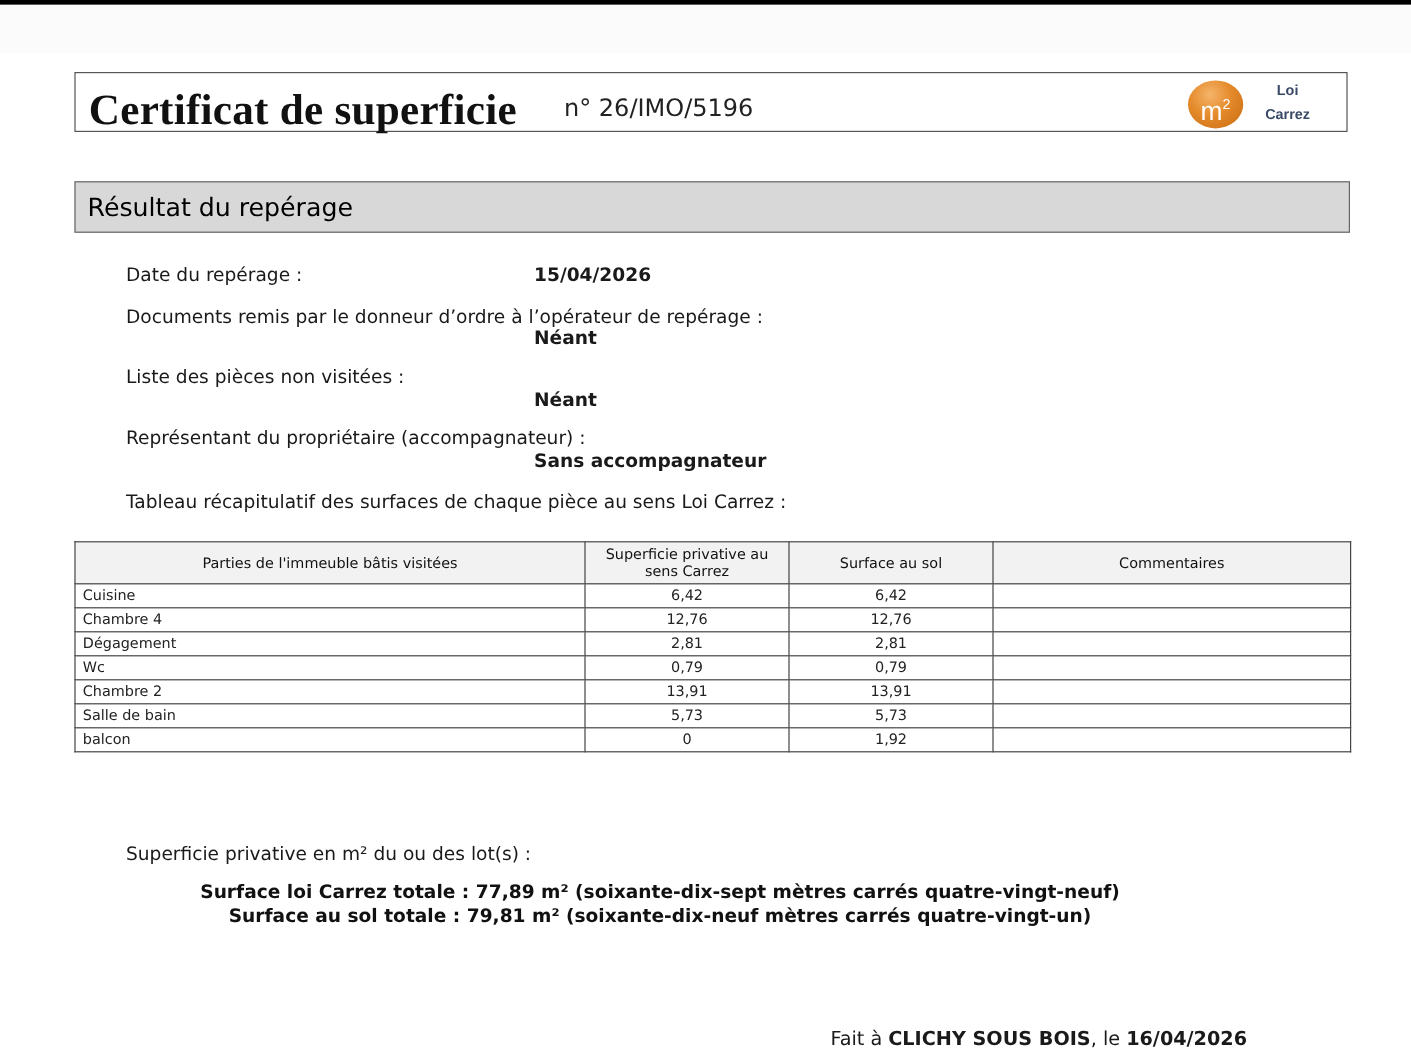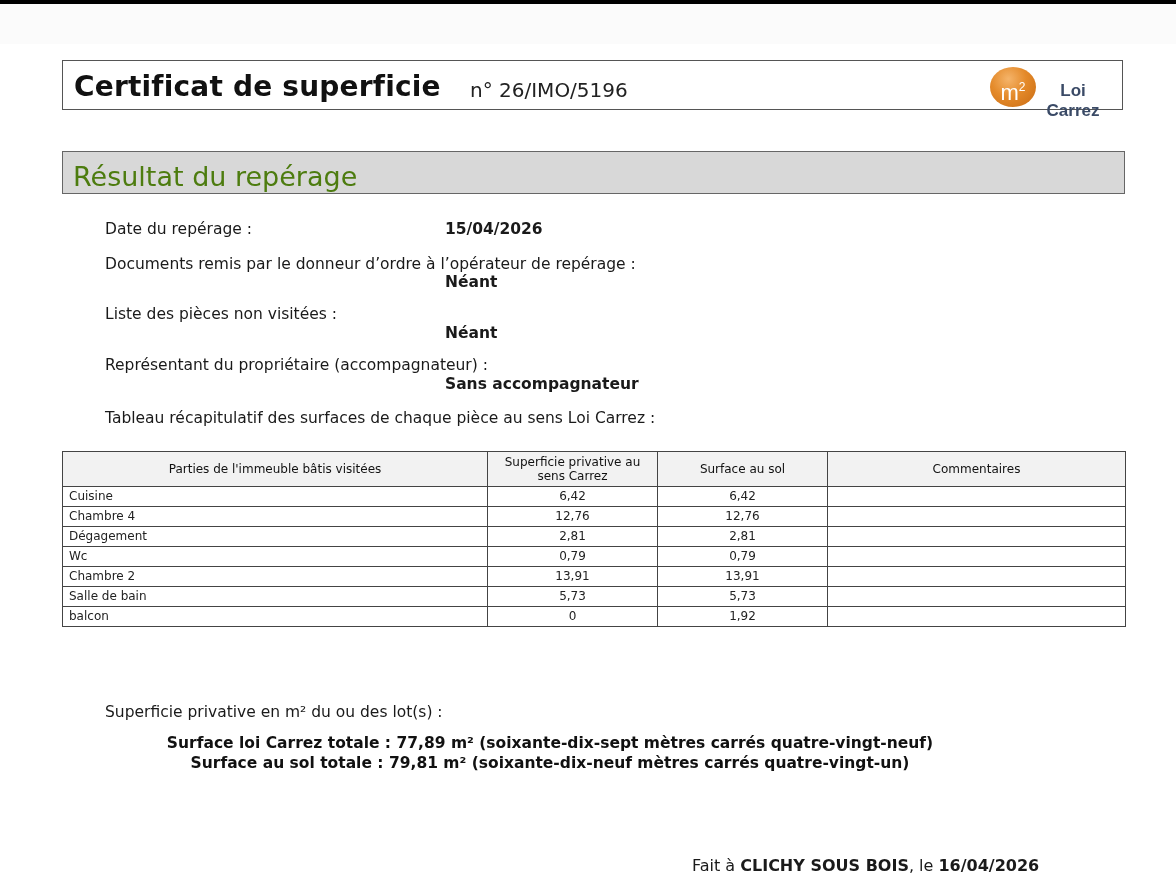--- a/index.html
+++ b/index.html
@@ -9,45 +9,45 @@
       font-family: "DejaVu Sans", "Liberation Sans", sans-serif;
     }
     .topbar { position: absolute; left: 0; top: 0; width: 1176px; height: 4px; background: #000; }
     .topfade { position: absolute; left: 0; top: 4px; width: 1176px; height: 40px; background: #fbfbfb; }
 
     .title-box {
       position: absolute; left: 62px; top: 60px; width: 1061px; height: 50px;
       border: 1px solid #555; box-sizing: border-box; background: #fff;
     }
     .title-main {
-      position: absolute; left: 11px; top: 9px; font-size: 28px; font-weight: bold;
-      letter-spacing: 0.2px; color: #111;
+      position: absolute; left: 11px; top: 9px; font-size: 36px; font-weight: bold;
+      letter-spacing: 0.2px; color: #111; font-family: Liberation Serif, serif;
     }
     .title-num {
       position: absolute; left: 383px; top: 17px; font-size: 20px; color: #222; margin-left: 24px;
     }
     .logo { position: absolute; left: 924px; top: 2px; width: 134px; height: 44px; }
     .logo-circle {
       position: absolute; left: 3px; top: 4px; width: 46px; height: 40px; border-radius: 50%;
       background: radial-gradient(circle at 40% 30%, #f5b46a 0%, #e48a2a 45%, #c86a12 100%);
       color: #fff; font-family: "Liberation Sans", sans-serif; font-size: 22px;
       text-align: center; line-height: 40px;
     }
     .logo-circle sup { font-size: 12px; vertical-align: 9px; }
     .logo-text {
       position: absolute; left: 56px; top: 2px; width: 60px; text-align: center;
-      font-family: "Liberation Sans", sans-serif; font-weight: bold; font-size: 17px;
-      color: #3a4a66; line-height: 20px; margin-top: 16px;
+      font-family: "Liberation Sans", sans-serif; font-weight: bold; font-size: 12px;
+      color: #3a4a66; line-height: 20px;
     }
 
     .section-bar {
       position: absolute; left: 62px; top: 151px; width: 1063px; height: 43px;
       background: #d8d8d8; border: 1px solid #666; box-sizing: border-box;
     }
-    .section-title { position: absolute; left: 10px; top: 9px; font-size: 27px; color: #4d7c0f; }
+    .section-title { position: absolute; left: 10px; top: 9px; font-size: 21px; color: #000000; }
 
     .info { position: absolute; font-size: 15.5px; color: #1a1a1a; }
     .info.bold { font-weight: bold; }
 
     table.rooms {
       position: absolute; left: 62px; top: 451px; width: 1063px;
       border-collapse: collapse; font-size: 12px; table-layout: fixed;
     }
     table.rooms th, table.rooms td { border: 1px solid #444; padding: 0 6px; }
     table.rooms th {

